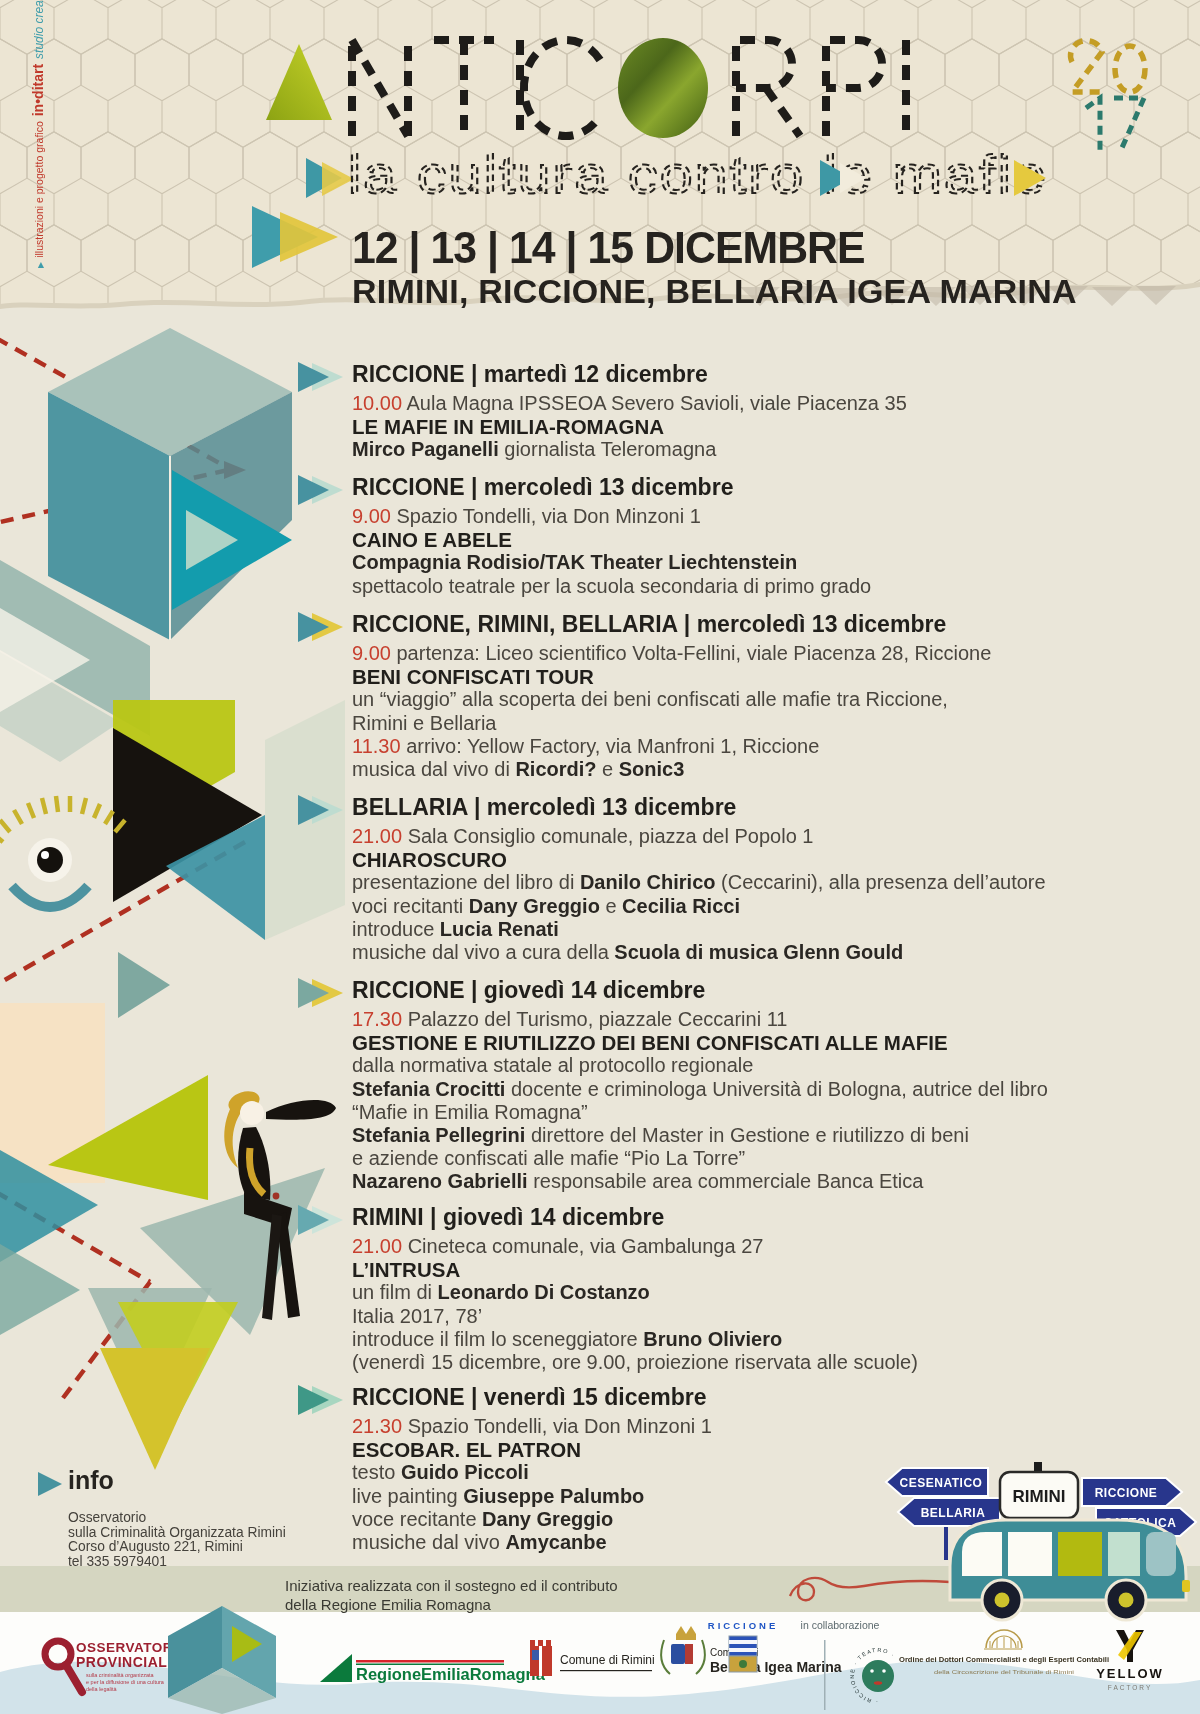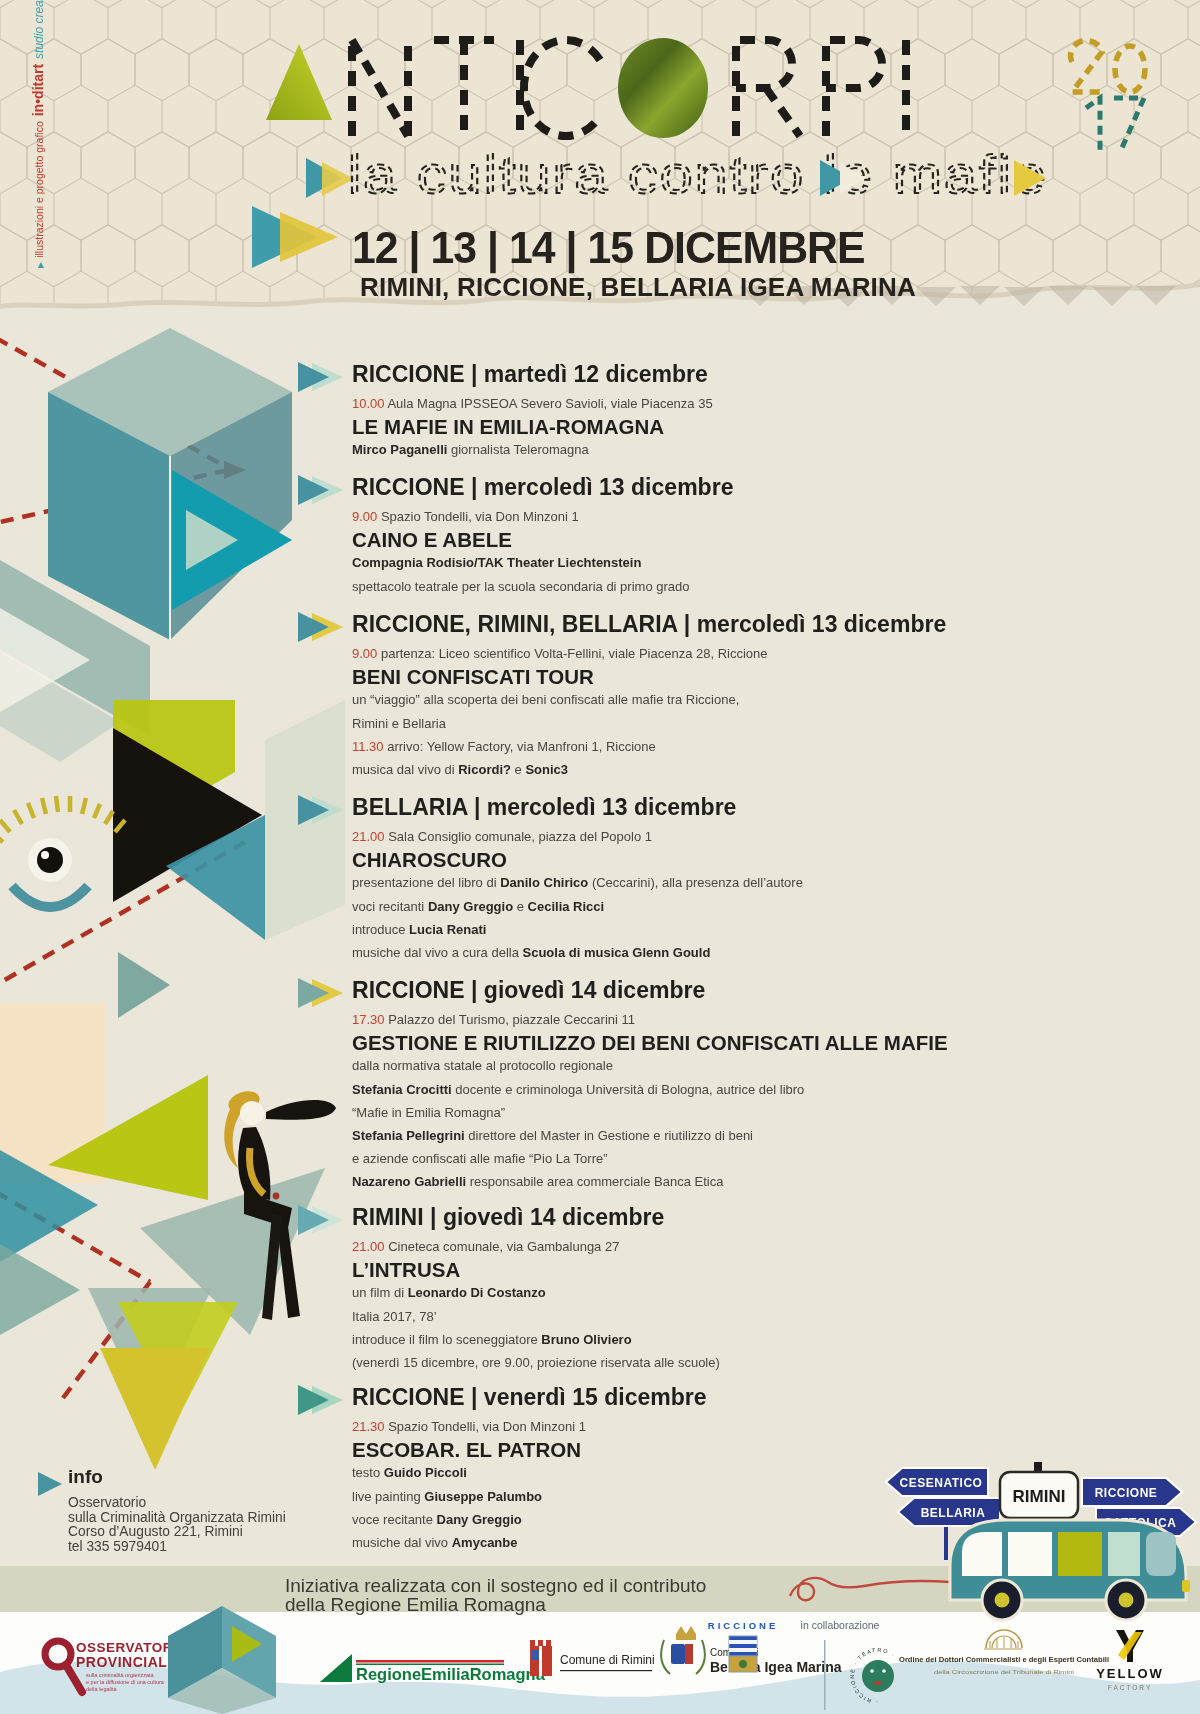--- a/index.html
+++ b/index.html
@@ -10,38 +10,38 @@
   .ov{position:absolute;z-index:2;}
 
   .credit{left:30px;top:268px;transform:rotate(-90deg);transform-origin:0 0;white-space:nowrap;
           font-size:10.5px;color:#c0392b;}
   .credit .tri{color:#3f9dab;font-size:8px;margin-right:4px;}
   .credit .brand{font-weight:bold;font-size:14px;color:#c0392b;margin:0 5px;}
   .credit .tail{font-style:italic;color:#3f9dab;font-size:12px;}
 
   .dates{left:352px;top:222px;font-size:45px;font-weight:bold;color:#26231f;letter-spacing:-1px;
          transform:scaleX(.95);transform-origin:left top;white-space:nowrap;}
-  .cities{left:352px;top:272px;font-size:26px;font-weight:bold;color:#26231f;letter-spacing:.2px;
-          white-space:nowrap;margin-left:8px;}
+  .cities{left:352px;top:272px;font-size:34px;font-weight:bold;color:#26231f;letter-spacing:.2px;
+          white-space:nowrap;}
 
   #events{left:0;top:0;width:1200px;height:0;}
   .event{position:absolute;left:352px;width:845px;white-space:nowrap;}
   .marker{position:absolute;left:-54px;top:1px;width:46px;height:30px;}
   .ev-head{font-size:23.5px;font-weight:bold;color:#211f1b;margin-bottom:4px;
            transform:scaleX(.98);transform-origin:left;}
-  .ev-line{font-size:13px;line-height:23.2px;color:#4a463f;}
+  .ev-line{font-size:20px;line-height:23.2px;color:#4a463f;}
   .ev-title{font-size:20.5px;font-weight:bold;line-height:23.2px;color:#211f1b;}
   .time{color:#c7402f;}
   .b{font-weight:bold;color:#2a2723;}
 
   .info{left:68px;top:1466px;}
-  .info .lbl{font-size:19px;font-weight:bold;color:#26231f;margin-bottom:8px;}
+  .info .lbl{font-size:25px;font-weight:bold;color:#26231f;margin-bottom:16px;}
   .info .ln{font-size:13.8px;line-height:14.6px;color:#45423c;white-space:nowrap;}
 
-  .support{left:285px;top:1576px;font-size:19px;line-height:19px;color:#3a3a33;}
+  .support{left:285px;top:1576px;font-size:15px;line-height:19px;color:#3a3a33;}
   .collab{left:770px;top:1619px;width:140px;text-align:center;font-size:10.5px;color:#5c6a6e;}
 </style>
 </head>
 <body>
 
 <div class="canvas">
 
   <svg class="art" width="1200" height="1714" viewBox="0 0 1200 1714">
     <defs>
       <pattern id="hexp" width="54" height="93" patternUnits="userSpaceOnUse">

